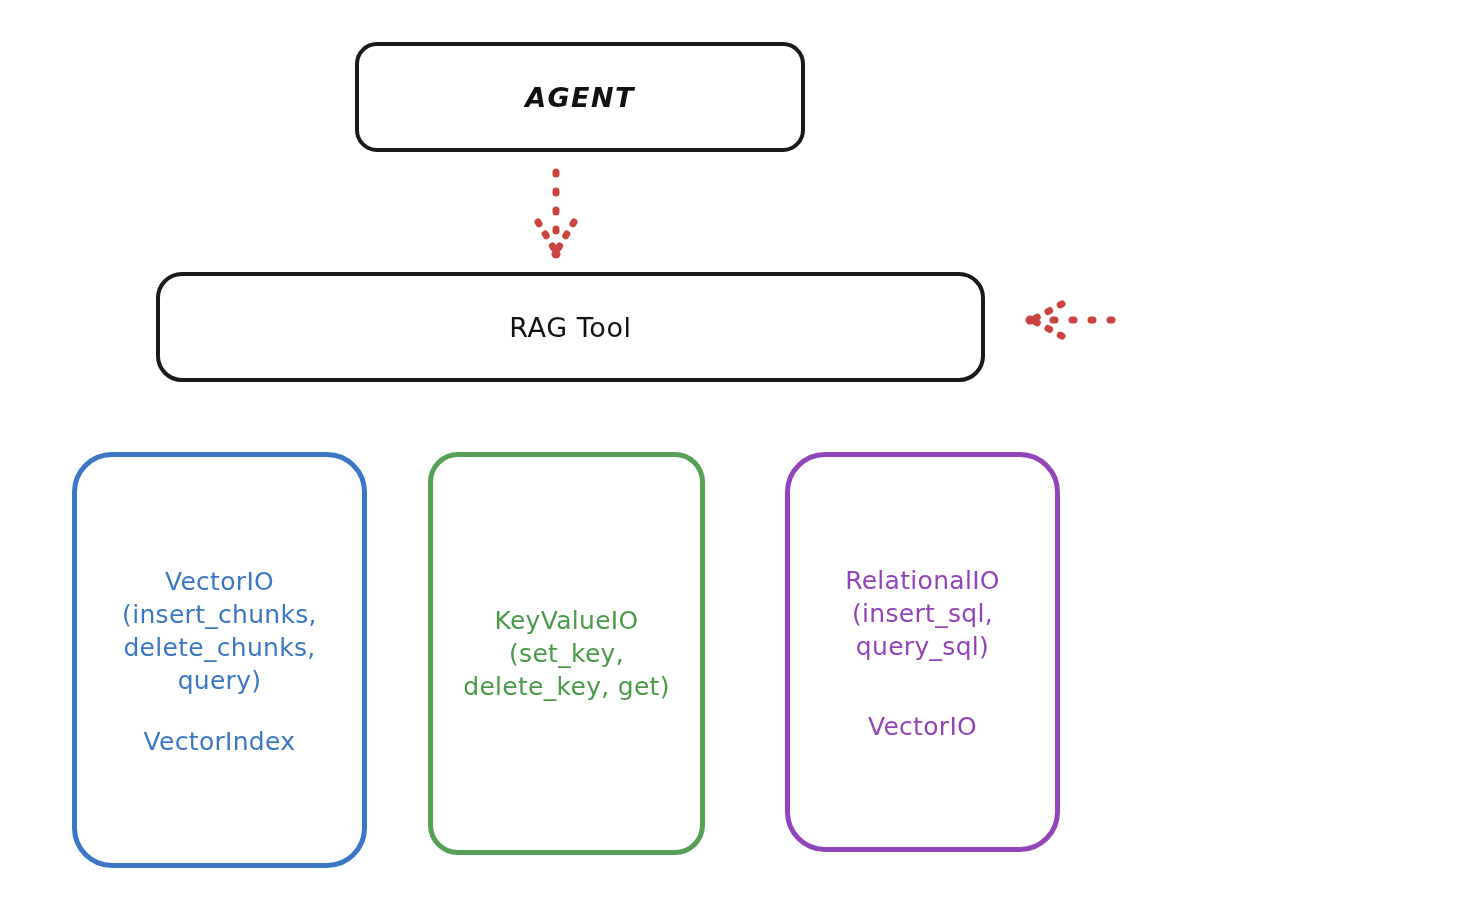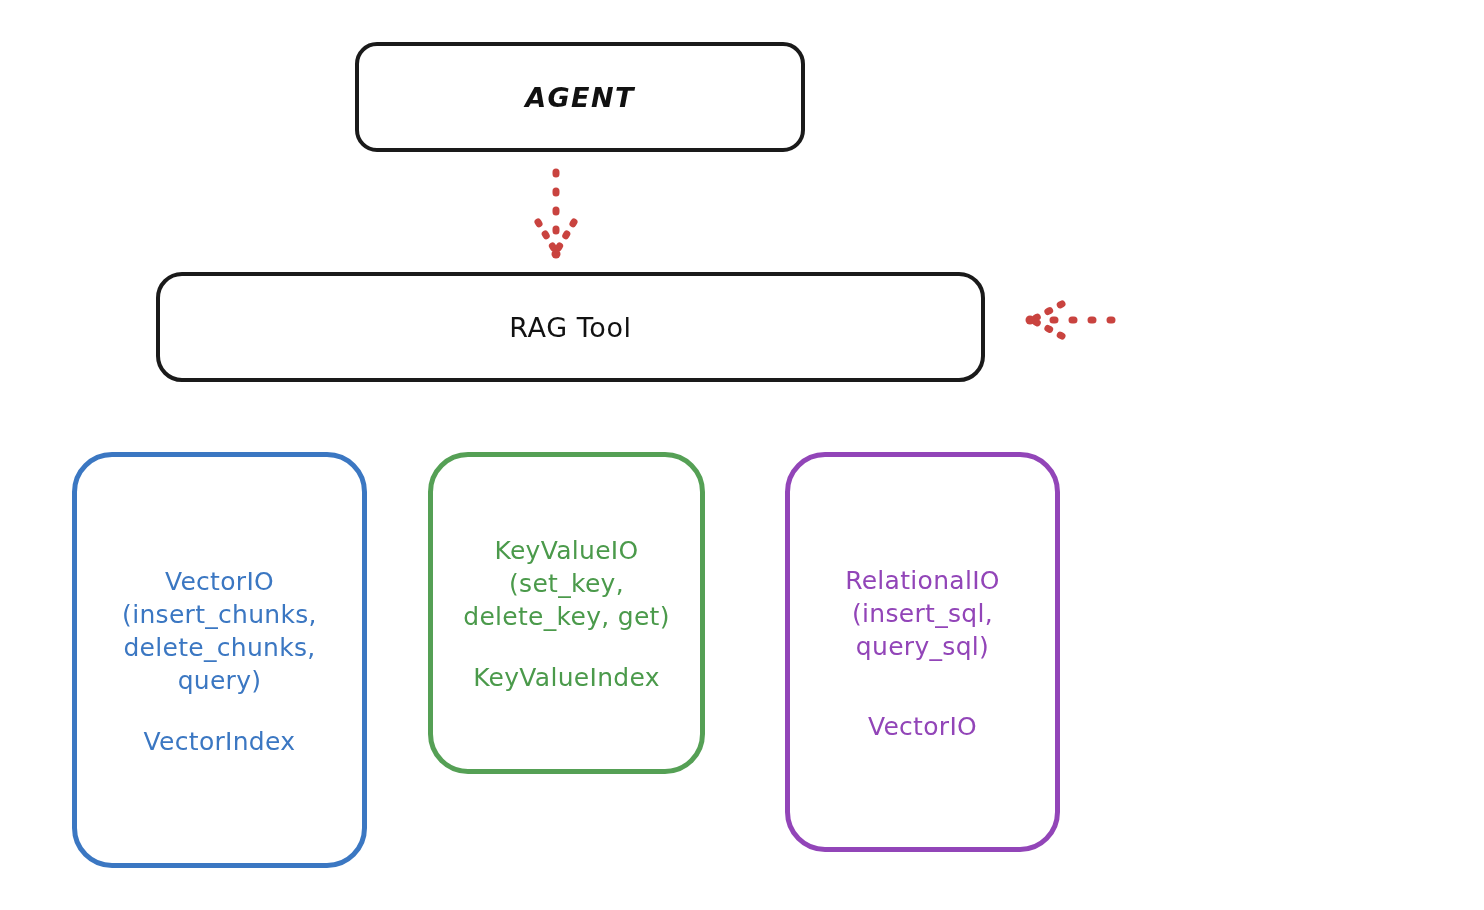--- a/index.html
+++ b/index.html
@@ -78,22 +78,23 @@
     left: 72px;
     top: 452px;
     width: 295px;
     height: 416px;
     border-color: #3b77c2;
   }
   .box-keyvalue {
     left: 428px;
     top: 452px;
     width: 277px;
-    height: 322px;
+    height: 403px;
     border-color: #55a055;
+    border-radius: 30px;
   }
   .box-relational {
     left: 785px;
     top: 452px;
     width: 275px;
     height: 400px;
     border-color: #9245b8;
     gap: 19px;
   }
 
@@ -179,21 +180,20 @@
 (insert_chunks,
 delete_chunks,
 query)</div>
     <div class="leaf-sub c-blue">VectorIndex</div>
   </div>
 
   <div class="node box-leaf box-keyvalue">
     <div class="leaf-text c-green">KeyValueIO
 (set_key,
 delete_key, get)</div>
-    <div class="leaf-sub c-green">KeyValueIndex</div>
   </div>
 
   <div class="node box-leaf box-relational">
     <div class="leaf-text c-purple">RelationalIO
 (insert_sql,
 query_sql)</div>
     <div class="leaf-sub c-purple">VectorIO</div>
   </div>
 
 

